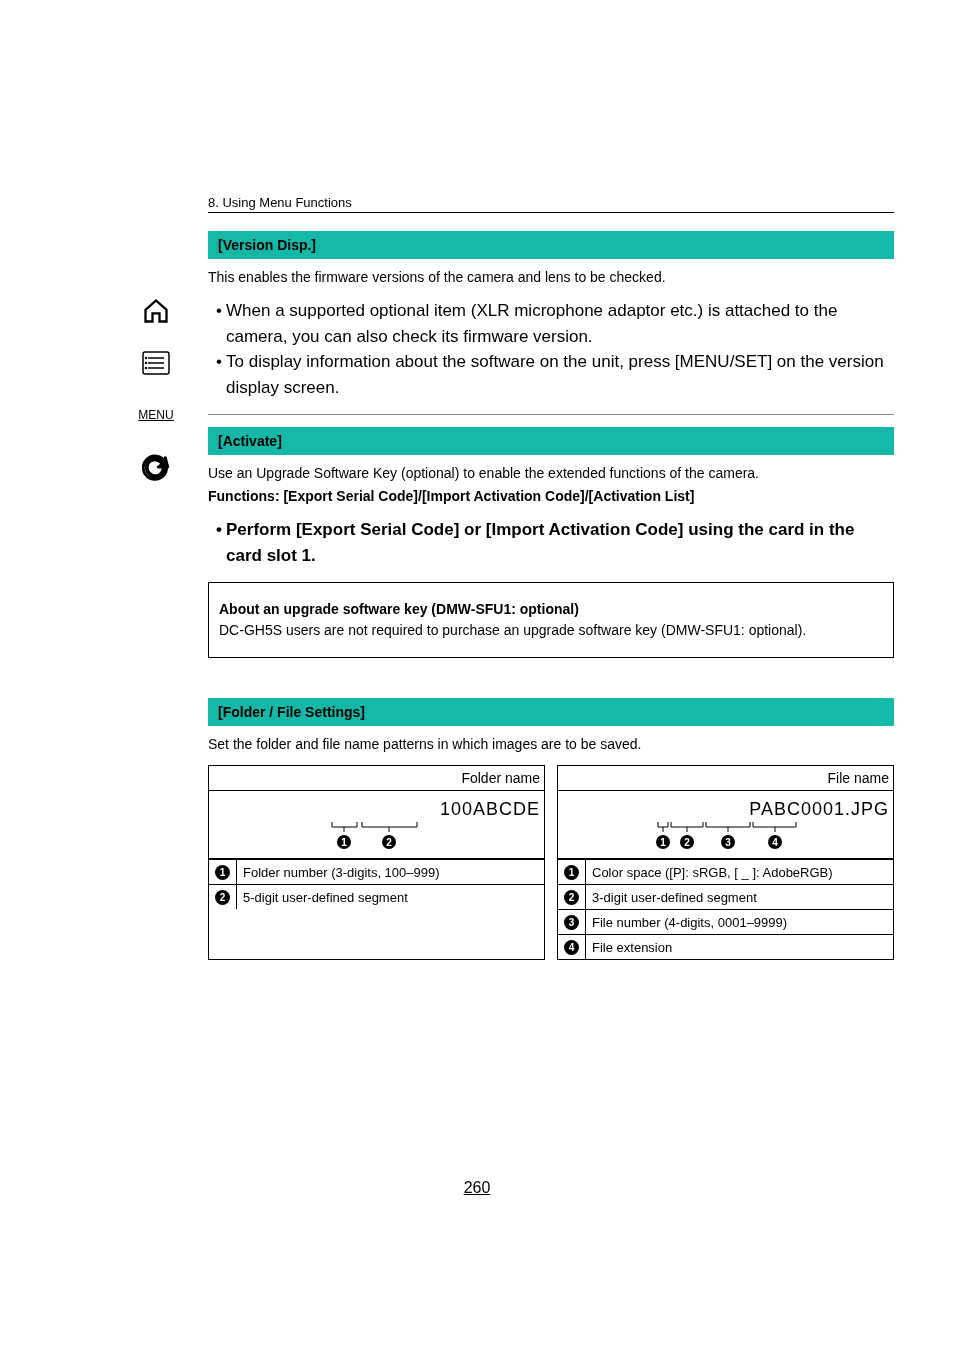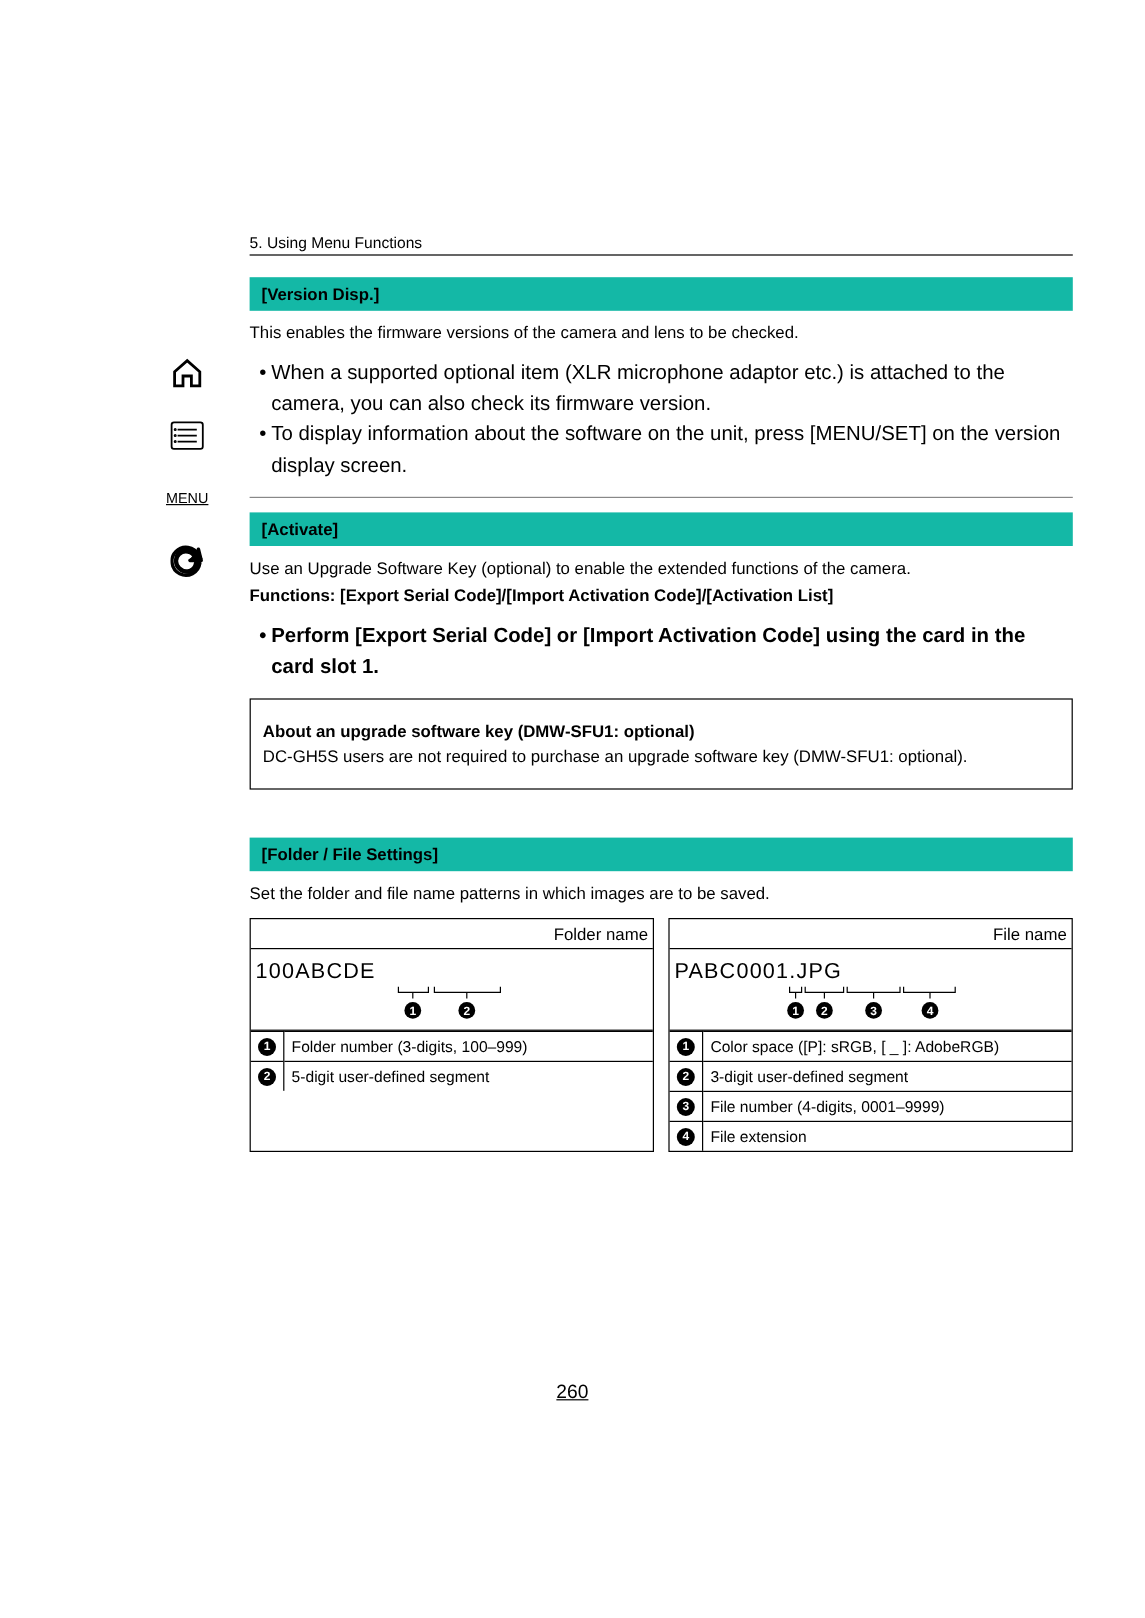--- a/index.html
+++ b/index.html
@@ -91,21 +91,21 @@
       flex: 1;
       border: 1px solid #000;
     }
     .col-header {
       text-align: right;
       font-weight: normal;
       padding: 4px;
       border-bottom: 1px solid #000;
     }
     .col-figure {
-      text-align: left;
+      text-align: right;
       padding: 8px 4px 6px 4px;
       border-bottom: 1px solid #000;
       font-size: 18px;
       font-family: Arial, sans-serif;
     }
     .example-line { margin-bottom: 2px; letter-spacing: 1px; }
     .brackets-svg { display: block; margin: 0 auto; }
     .num-circle {
       display: inline-block;
       width: 15px;
@@ -129,21 +129,21 @@
       font-size: 13px;
       vertical-align: middle;
     }
     .leg-table td:first-child {
       width: 20px;
       text-align: center;
       border-right: 1px solid #000;
     }
     .page-number {
       position: absolute;
-      bottom: 178px;
+      bottom: 151px;
       left: 0;
       right: 0;
       text-align: center;
       font-size: 16px;
       text-decoration: underline;
     }
   </style>
 </head>
 <body>
 
@@ -172,21 +172,21 @@
         <path d="M20 8 A10 10 0 1 0 21 14 L18 14 A7 7 0 1 1 17.5 10 L14 12 L22 12 L20 4 Z" fill="none" stroke="#000" stroke-width="2.5" stroke-linejoin="round"></path>
         <path d="M14 11 L23 11 L20 4 Z" fill="#000"></path>
         <path d="M4 12 a8 8 0 1 0 16 0" fill="none" stroke="#000" stroke-width="3" stroke-linecap="round"></path>
         <path d="M4 12 a8 8 0 0 1 14 -5" fill="none" stroke="#000" stroke-width="3" stroke-linecap="round"></path>
       </svg>
     </div>
   </div>
 
   <div class="content">
 
-    <div class="chapter-header">5. Using Menu Functions</div>
+    <div class="chapter-header">8. Using Menu Functions</div>
 
     <div class="section-bar">[Version Disp.]</div>
     <p class="body-text">This enables the firmware versions of the camera and lens to be checked.</p>
     <ul class="bullet-list">
       <li>When a supported optional item (XLR microphone adaptor etc.) is attached to the camera, you can also check its firmware version.</li>
       <li>To display information about the software on the unit, press [MENU/SET] on the version display screen.</li>
     </ul>
 
     <div class="divider"></div>
 

